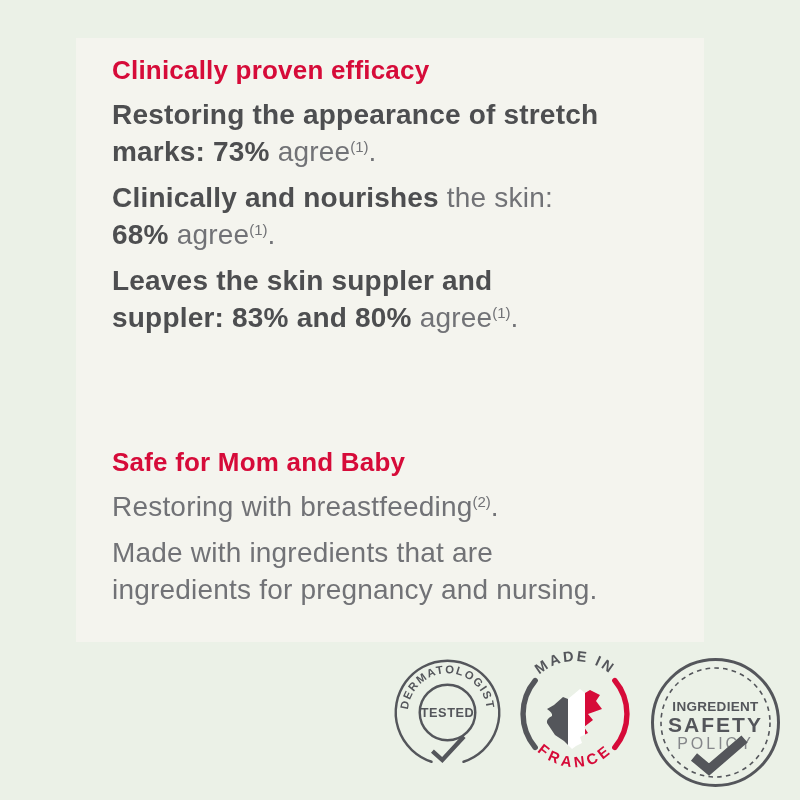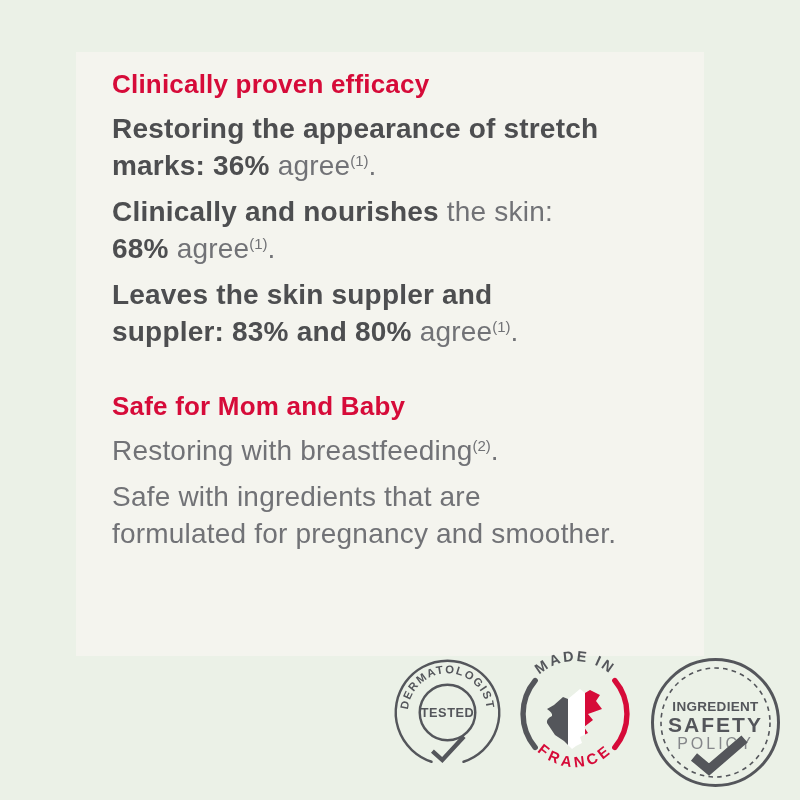--- a/index.html
+++ b/index.html
@@ -14,21 +14,21 @@
   }
   *{box-sizing:border-box;margin:0;padding:0;}
   html,body{width:800px;height:800px;}
   body{
     font-family:"Liberation Sans","DejaVu Sans",sans-serif;
     background:var(--page-bg);
     overflow:hidden;
   }
   .stage{position:relative;width:800px;height:800px;background:var(--page-bg);}
   .panel{
-    position:absolute;left:76px;top:52px;width:628px;height:604px;
+    position:absolute;left:76px;top:38px;width:628px;height:604px;
     background:var(--panel-bg);
     padding:14px 22px 0 36px;
   }
   .heading{
     color:var(--accent-red);
     font-size:26px;font-weight:700;line-height:36px;
     letter-spacing:.2px;
     margin:0 0 8px 0;
   }
   .para{
@@ -36,21 +36,21 @@
     color:var(--text-regular);
     letter-spacing:.2px;
     margin:0 0 5px 0;
   }
   .seg-bold{font-weight:700;color:var(--text-bold);}
   .seg-regular{font-weight:400;color:var(--text-regular);}
   .seg-sup{
     font-weight:400;color:var(--text-regular);
     font-size:15px;position:relative;top:-9px;letter-spacing:0;
   }
-  .section + .section{margin-top:34px;}
+  .section + .section{margin-top:104px;}
   .badges{position:absolute;left:0;top:0;width:800px;height:800px;pointer-events:none;}
   .badge{position:absolute;}
   .badge-derm{left:391px;top:656px;width:113px;height:113px;}
   .badge-france{left:510px;top:649px;width:130px;height:130px;}
   .badge-safety{left:648px;top:655px;width:135px;height:135px;}
   .stroke-gray{stroke:var(--badge-gray);fill:none;}
   .fill-gray{fill:var(--badge-gray);}
   .fill-red{fill:var(--accent-red);}
   .fill-white{fill:var(--flag-white);}
   .stroke-red{stroke:var(--accent-red);fill:none;}
@@ -61,28 +61,28 @@
 </style>
 </head>
 <body>
 
 <div class="stage">
 
   <div class="panel">
     <div>
         <section class="section">
           <h2 class="heading">Clinically proven efficacy</h2>
-          <p class="para"><span class="seg-bold">Restoring the appearance of stretch</span><br><span class="seg-bold">marks: 36%</span><span class="seg-regular"> agree</span><span class="seg-sup">(1)</span><span class="seg-regular">.</span></p>
+          <p class="para"><span class="seg-bold">Restoring the appearance of stretch</span><br><span class="seg-bold">marks: 73%</span><span class="seg-regular"> agree</span><span class="seg-sup">(1)</span><span class="seg-regular">.</span></p>
           <p class="para"><span class="seg-bold">Clinically and nourishes</span><span class="seg-regular"> the skin:</span><br><span class="seg-bold">68%</span><span class="seg-regular"> agree</span><span class="seg-sup">(1)</span><span class="seg-regular">.</span></p>
           <p class="para"><span class="seg-bold">Leaves the skin suppler and</span><br><span class="seg-bold">suppler: 83% and 80%</span><span class="seg-regular"> agree</span><span class="seg-sup">(1)</span><span class="seg-regular">.</span></p>
         </section>
         <section class="section">
           <h2 class="heading">Safe for Mom and Baby</h2>
           <p class="para"><span class="seg-regular">Restoring with breastfeeding</span><span class="seg-sup">(2)</span><span class="seg-regular">.</span></p>
-          <p class="para"><span class="seg-regular">Safe with ingredients that are</span><br><span class="seg-regular">formulated for pregnancy and smoother.</span></p>
+          <p class="para"><span class="seg-regular">Made with ingredients that are</span><br><span class="seg-regular">ingredients for pregnancy and nursing.</span></p>
         </section>
       </div>
   </div>
 
   <div class="badges">
 
     <svg class="badge badge-derm" viewBox="0 0 120 120">
       <path class="stroke-gray" stroke-width="2.6" stroke-linecap="round" d="M 43 112.3 A 55 55 0 1 1 77 112.3"></path>
       <circle class="stroke-gray" stroke-width="2.6" cx="60" cy="60" r="29.5"></circle>
       <path id="dermArc" fill="none" d="M 18.2 56.3 A 42 42 0 0 1 101.8 56.3"></path>

